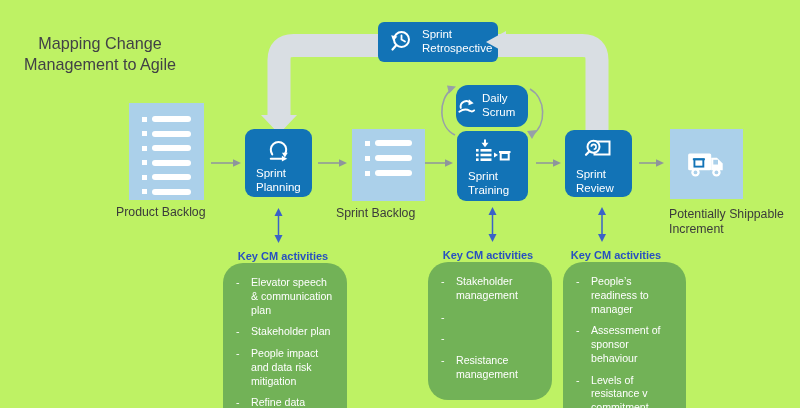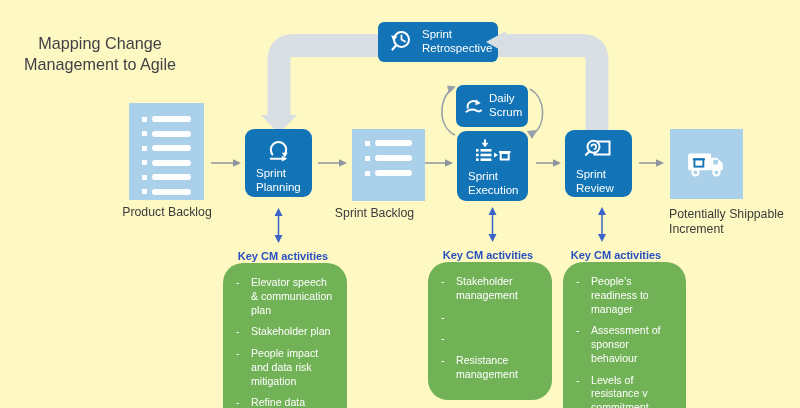--- a/index.html
+++ b/index.html
@@ -1,16 +1,16 @@
 <!DOCTYPE html>
 <html><head>
 <meta charset="utf-8">
 <style>
   html,body{margin:0;padding:0;background:#fff;}
-  #canvas{position:relative;width:800px;height:408px;background:#fef9c3;overflow:hidden;
+  #canvas{position:relative;width:800px;height:408px;background:#bef264;overflow:hidden;
           font-family:"Liberation Sans",sans-serif;}
   .abs{position:absolute;}
   
   .title{left:2px;top:33px;width:196px;text-align:center;font-size:16.2px;line-height:1.32;
          font-weight:500;color:#414146;}
   
   #connectors{left:0;top:0;z-index:0;pointer-events:none;}
   
   .doc{background:#abd0ea;z-index:1;}
   .doc-rows{display:flex;flex-direction:column;}
@@ -19,26 +19,26 @@
   .bl-bar{height:6px;background:#fff;border-radius:3px;flex:1;}
   
   .pbox{background:#1273b6;border-radius:9px;z-index:1;color:#fff;display:flex;
         flex-direction:column;align-items:stretch;}
   .pbox .icon-wrap{display:flex;justify-content:center;align-items:center;margin-top:7px;}
   .pbox .pbox-label{margin-left:11px;margin-top:3px;font-size:11.5px;line-height:1.22;}
   
   .badge{background:#1273b6;color:#fff;display:flex;align-items:center;z-index:2;}
   .badge .badge-label{font-size:11.5px;line-height:1.18;}
   .retro-badge{left:378px;top:22px;width:120px;height:40px;border-radius:6px;gap:8px;padding-left:10px;box-sizing:border-box;}
-  .daily-badge{left:456px;top:85px;width:72px;height:42px;border-radius:7px;gap:5px;padding-left:7px;box-sizing:border-box;font-size:11px;}
+  .daily-badge{left:456px;top:85px;width:72px;height:42px;border-radius:12px;gap:5px;box-sizing:border-box;font-size:11px;}
   .notch{left:486px;top:31px;width:0;height:0;border-top:11px solid transparent;
          border-bottom:11px solid transparent;border-right:20px solid #d9dee3;z-index:3;}
   
   .caption{font-size:12.3px;color:#3b3b3b;line-height:1.25;z-index:1;}
-  .center{text-align:center;}
+  .center{}
   
   .cm-heading{font-size:11px;font-weight:bold;color:#2850c0;text-align:center;width:110px;z-index:1;}
   
   .green-box{background:#72b257;border-radius:20px;color:#fff;z-index:1;box-sizing:border-box;
              padding:13px 12px 10px 13px;}
   .cm-item{display:flex;gap:7px;font-size:10.6px;line-height:1.3;margin-bottom:8px;}
   .cm-item .dash{flex:0 0 8px;}
   svg{display:block;}
 </style>
 </head>
@@ -141,21 +141,21 @@
       </div>
     <div class="bl-row">
         <span class="bl-dot"></span>
         <span class="bl-bar"></span>
       </div>
     <div class="bl-row">
         <span class="bl-dot"></span>
         <span class="bl-bar"></span>
       </div>
   </div>
-  <div class="abs caption center" style="left:323px;top:206px;width:103px;">Sprint Backlog</div>
+  <div class="abs caption center" style="left:336px;top:206px;width:103px;">Sprint Backlog</div>
 
   <div class="abs badge daily-badge">
     <span>
       <svg width="21" height="21" viewBox="0 0 22 22">
         <path d="M5 12.5 A 6 6 0 0 1 15.5 7.5" fill="none" stroke="#fff" stroke-width="2" stroke-linecap="round"></path>
         <polygon points="13.5,3.5 18.5,7.5 13,9.8" fill="#fff"></polygon>
         <path d="M3.5 16.5 Q 9 12.5 14.5 15.5 Q 17 17 19 15" fill="none" stroke="#fff" stroke-width="2" stroke-linecap="round"></path>
       </svg>
     </span>
     <span class="badge-label">
@@ -175,21 +175,21 @@
         <line x1="6.5" y1="17" x2="17.5" y2="17" stroke="#fff" stroke-width="2.6"></line>
         <rect x="2" y="20.4" width="2.6" height="2.6" fill="#fff"></rect>
         <line x1="6.5" y1="21.7" x2="17.5" y2="21.7" stroke="#fff" stroke-width="2.6"></line>
         <polygon points="20,14.5 24,17 20,19.5" fill="#fff"></polygon>
         <line x1="25" y1="14" x2="36.5" y2="14" stroke="#fff" stroke-width="2"></line>
         <rect x="26.7" y="15" width="8" height="6.5" fill="none" stroke="#fff" stroke-width="2"></rect>
       </svg>
     </div>
     <div class="pbox-label">
       <div>Sprint</div>
-      <div>Execution</div>
+      <div>Training</div>
     </div>
   </div>
 
   <div class="abs pbox" style="left:565px;top:130px;width:67px;height:67px;">
     <div class="icon-wrap">
       <svg width="30" height="27" viewBox="0 0 30 27">
         <rect x="10.5" y="4.5" width="15" height="13" fill="none" stroke="#fff" stroke-width="2"></rect>
         <circle cx="9.5" cy="9.8" r="6" fill="#1273b6" stroke="#fff" stroke-width="2"></circle>
         <path d="M7.3 9.8 a2.4 2.4 0 1 1 2.4 2.4" fill="none" stroke="#fff" stroke-width="1.6"></path>
         <line x1="5.2" y1="14.4" x2="2" y2="17.8" stroke="#fff" stroke-width="2.2" stroke-linecap="round"></line>

